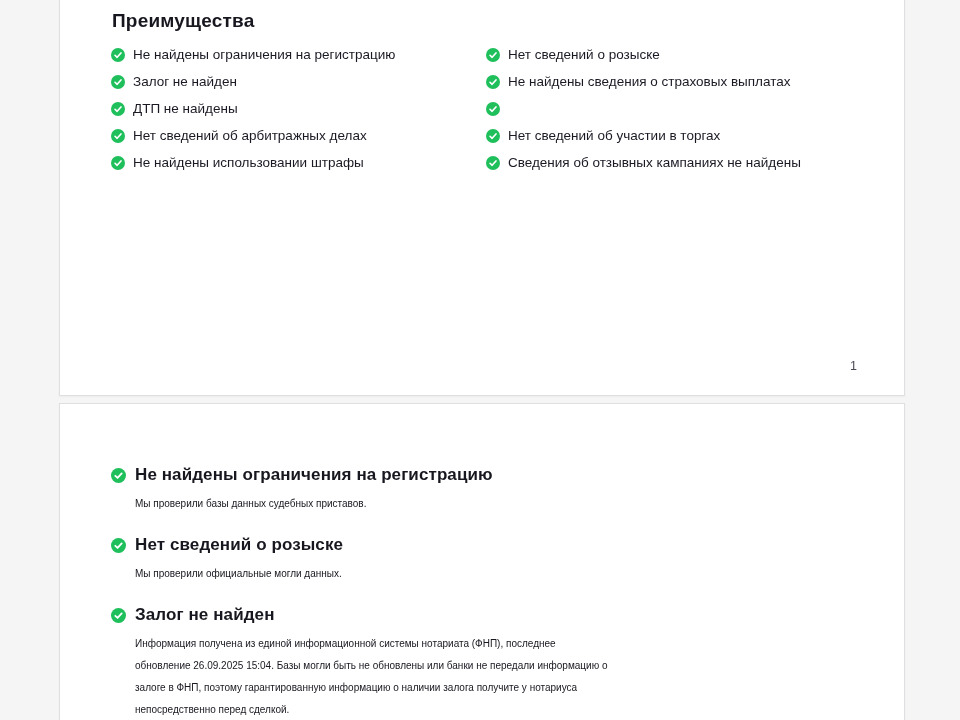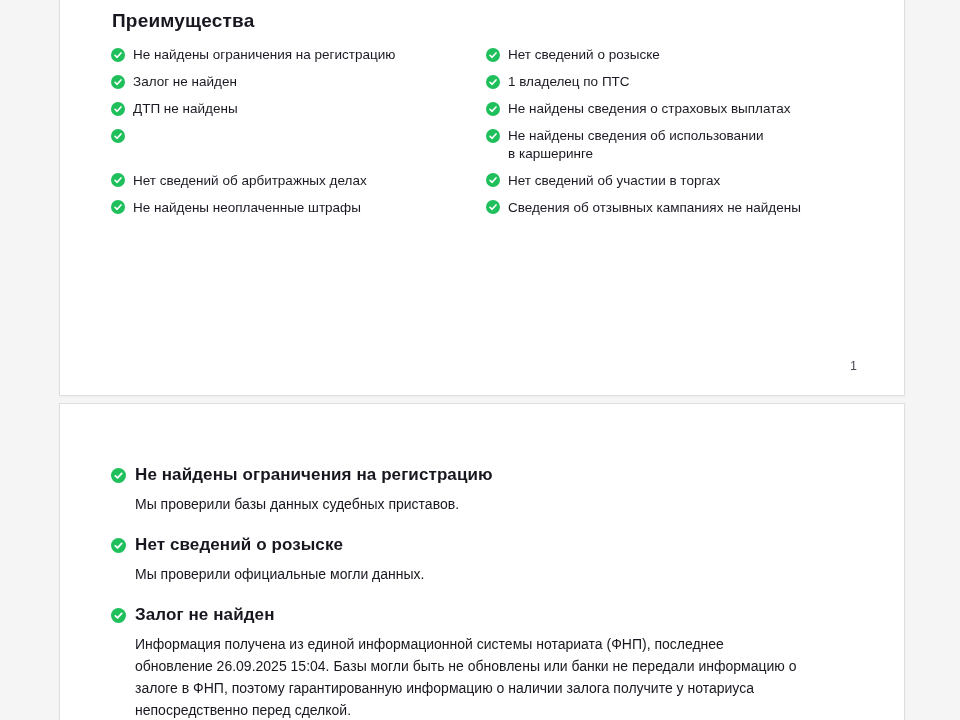--- a/index.html
+++ b/index.html
@@ -80,21 +80,21 @@
   }
   .sec-head .check { width: 15px; height: 15px; margin-top: 0; }
   .sec-title {
     font-size: 17px;
     font-weight: 700;
     color: #17171f;
     letter-spacing: 0.1px;
   }
   .sec-body {
     margin: 7px 0 0 24px;
-    font-size: 14px;
+    font-size: 10px;
     line-height: 22px;
     color: #17171f;
     max-width: 700px;
     white-space: pre-line;
   }
 </style>
 </head>
 <body>
 
 <div class="viewport">
@@ -125,68 +125,49 @@
 
       <div class="adv-item">
         <span class="check">
             <svg viewBox="0 0 16 16">
               <circle cx="8" cy="8" r="8" fill="#1fbf5c"></circle>
               <path d="M4.6 8.3 L7 10.6 L11.4 5.7" stroke="#ffffff" stroke-width="1.9" fill="none" stroke-linecap="round" stroke-linejoin="round"></path>
             </svg>
           </span>
         <span class="adv-text">Залог не найден</span>
       </div>
-      <div class="adv-item">
-        <span class="check">
-            <svg viewBox="0 0 16 16">
-              <circle cx="8" cy="8" r="8" fill="#1fbf5c"></circle>
-              <path d="M4.6 8.3 L7 10.6 L11.4 5.7" stroke="#ffffff" stroke-width="1.9" fill="none" stroke-linecap="round" stroke-linejoin="round"></path>
-            </svg>
-          </span>
-        <span class="adv-text">1 владелец по ПТС</span>
-      </div>
-
+
+      <div class="adv-item">
+        <span class="check">
+            <svg viewBox="0 0 16 16">
+              <circle cx="8" cy="8" r="8" fill="#1fbf5c"></circle>
+              <path d="M4.6 8.3 L7 10.6 L11.4 5.7" stroke="#ffffff" stroke-width="1.9" fill="none" stroke-linecap="round" stroke-linejoin="round"></path>
+            </svg>
+          </span>
+        <span class="adv-text">Не найдены сведения о страховых выплатах</span>
+      </div>
       <div class="adv-item">
         <span class="check">
             <svg viewBox="0 0 16 16">
               <circle cx="8" cy="8" r="8" fill="#1fbf5c"></circle>
               <path d="M4.6 8.3 L7 10.6 L11.4 5.7" stroke="#ffffff" stroke-width="1.9" fill="none" stroke-linecap="round" stroke-linejoin="round"></path>
             </svg>
           </span>
         <span class="adv-text">ДТП не найдены</span>
       </div>
-      <div class="adv-item">
-        <span class="check">
-            <svg viewBox="0 0 16 16">
-              <circle cx="8" cy="8" r="8" fill="#1fbf5c"></circle>
-              <path d="M4.6 8.3 L7 10.6 L11.4 5.7" stroke="#ffffff" stroke-width="1.9" fill="none" stroke-linecap="round" stroke-linejoin="round"></path>
-            </svg>
-          </span>
-        <span class="adv-text">Не найдены сведения о страховых выплатах</span>
-      </div>
-
-      <div class="adv-item">
-        <span class="check">
-            <svg viewBox="0 0 16 16">
-              <circle cx="8" cy="8" r="8" fill="#1fbf5c"></circle>
-              <path d="M4.6 8.3 L7 10.6 L11.4 5.7" stroke="#ffffff" stroke-width="1.9" fill="none" stroke-linecap="round" stroke-linejoin="round"></path>
-            </svg>
-          </span>
-      </div>
-
-      <div class="adv-item">
-        <span class="check">
-            <svg viewBox="0 0 16 16">
-              <circle cx="8" cy="8" r="8" fill="#1fbf5c"></circle>
-              <path d="M4.6 8.3 L7 10.6 L11.4 5.7" stroke="#ffffff" stroke-width="1.9" fill="none" stroke-linecap="round" stroke-linejoin="round"></path>
-            </svg>
-          </span>
-        <span class="adv-text">Не найдены сведения об использовании
-в каршеринге</span>
-      </div>
+
+      <div class="adv-item">
+        <span class="check">
+            <svg viewBox="0 0 16 16">
+              <circle cx="8" cy="8" r="8" fill="#1fbf5c"></circle>
+              <path d="M4.6 8.3 L7 10.6 L11.4 5.7" stroke="#ffffff" stroke-width="1.9" fill="none" stroke-linecap="round" stroke-linejoin="round"></path>
+            </svg>
+          </span>
+      </div>
+
       <div class="adv-item">
         <span class="check">
             <svg viewBox="0 0 16 16">
               <circle cx="8" cy="8" r="8" fill="#1fbf5c"></circle>
               <path d="M4.6 8.3 L7 10.6 L11.4 5.7" stroke="#ffffff" stroke-width="1.9" fill="none" stroke-linecap="round" stroke-linejoin="round"></path>
             </svg>
           </span>
         <span class="adv-text">Нет сведений об арбитражных делах</span>
       </div>
 
@@ -199,21 +180,21 @@
           </span>
         <span class="adv-text">Нет сведений об участии в торгах</span>
       </div>
       <div class="adv-item">
         <span class="check">
             <svg viewBox="0 0 16 16">
               <circle cx="8" cy="8" r="8" fill="#1fbf5c"></circle>
               <path d="M4.6 8.3 L7 10.6 L11.4 5.7" stroke="#ffffff" stroke-width="1.9" fill="none" stroke-linecap="round" stroke-linejoin="round"></path>
             </svg>
           </span>
-        <span class="adv-text">Не найдены неоплаченные штрафы</span>
+        <span class="adv-text">Не найдены использовании штрафы</span>
       </div>
 
       <div class="adv-item">
         <span class="check">
             <svg viewBox="0 0 16 16">
               <circle cx="8" cy="8" r="8" fill="#1fbf5c"></circle>
               <path d="M4.6 8.3 L7 10.6 L11.4 5.7" stroke="#ffffff" stroke-width="1.9" fill="none" stroke-linecap="round" stroke-linejoin="round"></path>
             </svg>
           </span>
         <span class="adv-text">Сведения об отзывных кампаниях не найдены</span>

